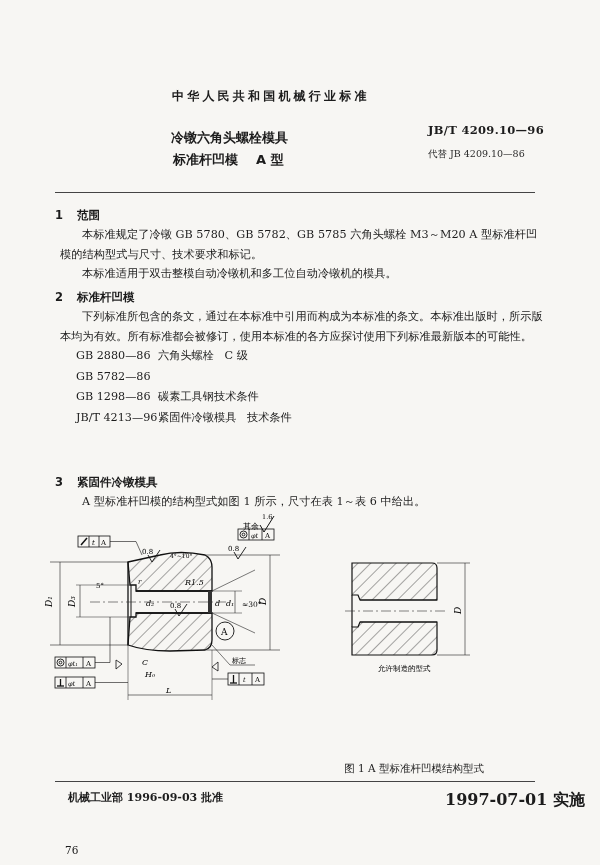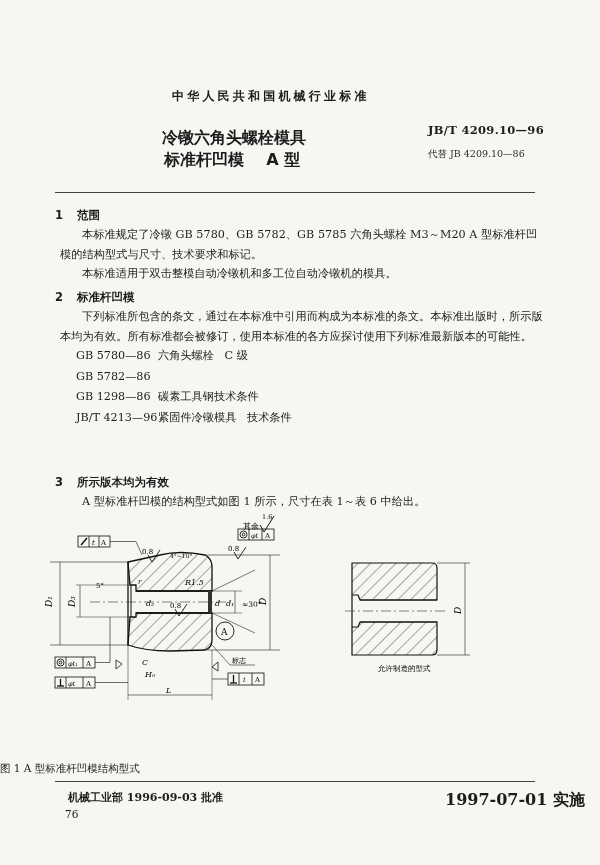--- a/index.html
+++ b/index.html
@@ -4,34 +4,34 @@
 <style>
   html, body { margin: 0; padding: 0; }
   body {
     width: 600px; height: 865px; background: #f7f6f3; position: relative; overflow: hidden;
     font-family: "DejaVu Serif", serif; color: #1c1c1c;
   }
   .abs { position: absolute; }
   .org-title { left: 128px; top: 88px; font-family: "DejaVu Sans", sans-serif; font-weight: bold; font-size: 12px; letter-spacing: 3.2px; margin-left: 44px; }
   .std-no { left: 428px; top: 123px; font-weight: bold; font-size: 11.5px; letter-spacing: 0.3px; }
   .replace { left: 428px; top: 148px; font-size: 9.5px; color: #2a2a2a; }
-  .doc-title { left: 162px; top: 127px; font-family: "DejaVu Sans", sans-serif; font-weight: bold; font-size: 16px; line-height: 22px; }
+  .doc-title { left: 171px; top: 127px; font-family: "DejaVu Sans", sans-serif; font-weight: bold; font-size: 13px; line-height: 22px; }
   .doc-title div { white-space: pre; }
   .hr { left: 55px; width: 480px; height: 1px; background: #444; }
   .section { left: 55px; font-family: "DejaVu Sans", sans-serif; font-weight: bold; font-size: 11.5px; }
   .section .num { display: inline-block; width: 22px; }
   .para { left: 60px; width: 483px; font-size: 11.2px; line-height: 19.5px; text-indent: 22px; letter-spacing: 0.05px; }
   .ref-table { left: 76px; top: 346px; font-size: 11.2px; line-height: 20.6px; }
   .ref-row { display: flex; }
   .ref-code { width: 82px; white-space: nowrap; }
   .ref-name { white-space: pre; }
-  .fig-caption { left: 0; width: 484px; top: 762px; text-align: left; font-size: 10.5px; }
+  .fig-caption { left: 0; width: 484px; top: 762px; text-align: right; font-size: 10.5px; }
   .footer-left { left: 68px; top: 790px; font-weight: bold; font-size: 11px; }
   .footer-right { left: 445px; top: 790px; font-weight: bold; font-size: 16px; }
-  .page-no { left: 65px; top: 808px; font-size: 10.5px; }
+  .page-no { left: 65px; top: 844px; font-size: 10.5px; }
   svg text { font-family: "DejaVu Serif", serif; }
 </style>
 </head>
 <body>
 
 <div class="abs org-title">中华人民共和国机械行业标准</div>
 <div class="abs std-no">JB/T  4209.10—96</div>
 <div class="abs replace">代替 JB  4209.10—86</div>
 <div class="abs doc-title">
   <div>冷镦六角头螺栓模具</div>
@@ -45,38 +45,38 @@
 <div class="abs para" style="top:225px">本标准规定了冷镦 GB 5780、GB 5782、GB 5785 六角头螺栓 M3～M20 A 型标准杆凹模的结构型式与尺寸、技术要求和标记。</div>
 <div class="abs para" style="top:264px">本标准适用于双击整模自动冷镦机和多工位自动冷镦机的模具。</div>
 
 <div class="abs section" style="top:290px">
   <span class="num">2</span><span>标准杆凹模</span>
 </div>
 <div class="abs para" style="top:307px">下列标准所包含的条文，通过在本标准中引用而构成为本标准的条文。本标准出版时，所示版本均为有效。所有标准都会被修订，使用本标准的各方应探讨使用下列标准最新版本的可能性。</div>
 
 <div class="abs ref-table">
   <div class="ref-row">
-      <span class="ref-code">GB 5780—86</span>
+      <span class="ref-code">GB 2880—86</span>
       <span class="ref-name">六角头螺栓   C 级</span>
     </div>
   <div class="ref-row">
       <span class="ref-code">GB 5782—86</span>
     </div>
   <div class="ref-row">
       <span class="ref-code">GB 1298—86</span>
       <span class="ref-name">碳素工具钢技术条件</span>
     </div>
   <div class="ref-row">
       <span class="ref-code">JB/T 4213—96</span>
       <span class="ref-name">紧固件冷镦模具   技术条件</span>
     </div>
 </div>
 
 <div class="abs section" style="top:475px">
-  <span class="num">3</span><span>所示版本均为有效</span>
+  <span class="num">3</span><span>紧固件冷镦模具</span>
 </div>
 <div class="abs para" style="top:492px">A 型标准杆凹模的结构型式如图 1 所示，尺寸在表 1～表 6 中给出。</div>
 
 <svg class="abs" style="left:30px;top:505px" width="300" height="200" viewBox="0 0 300 200">
   <defs>
     <pattern id="hatch" patternUnits="userSpaceOnUse" width="9" height="9" patternTransform="rotate(45)">
       <line x1="0" y1="0" x2="0" y2="9" stroke="#222" stroke-width="0.8"></line>
     </pattern>
   </defs>
 

